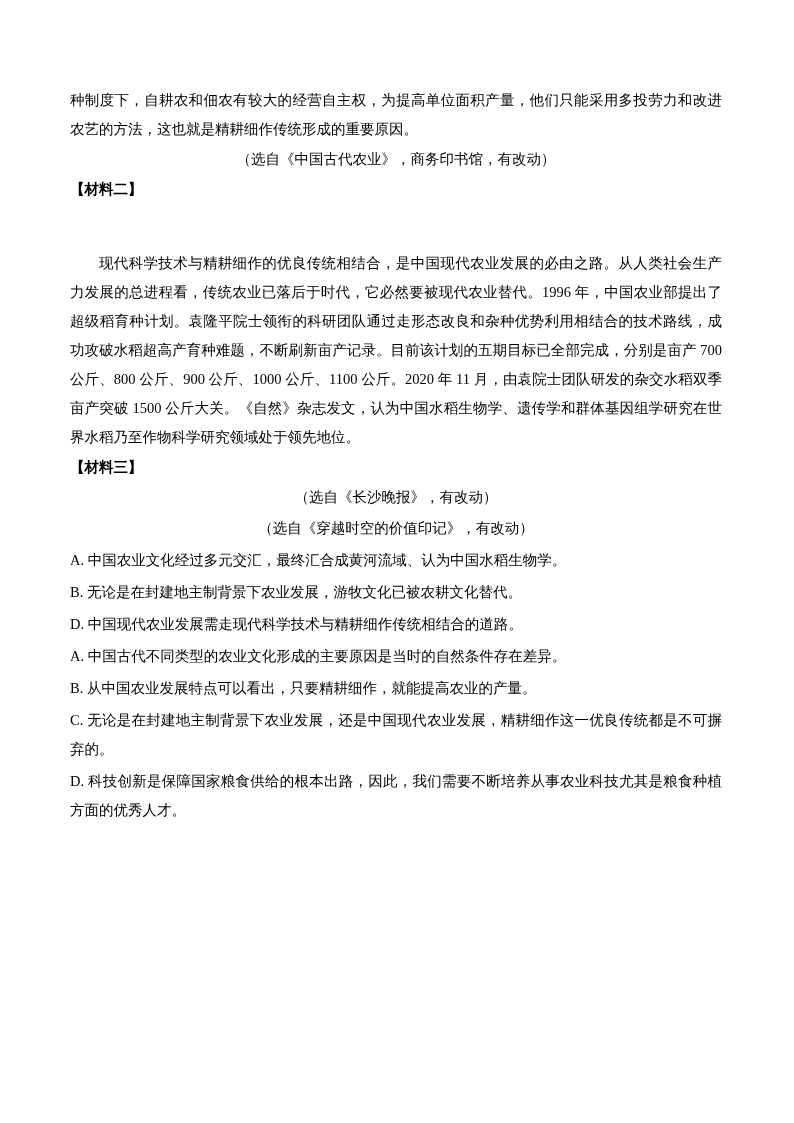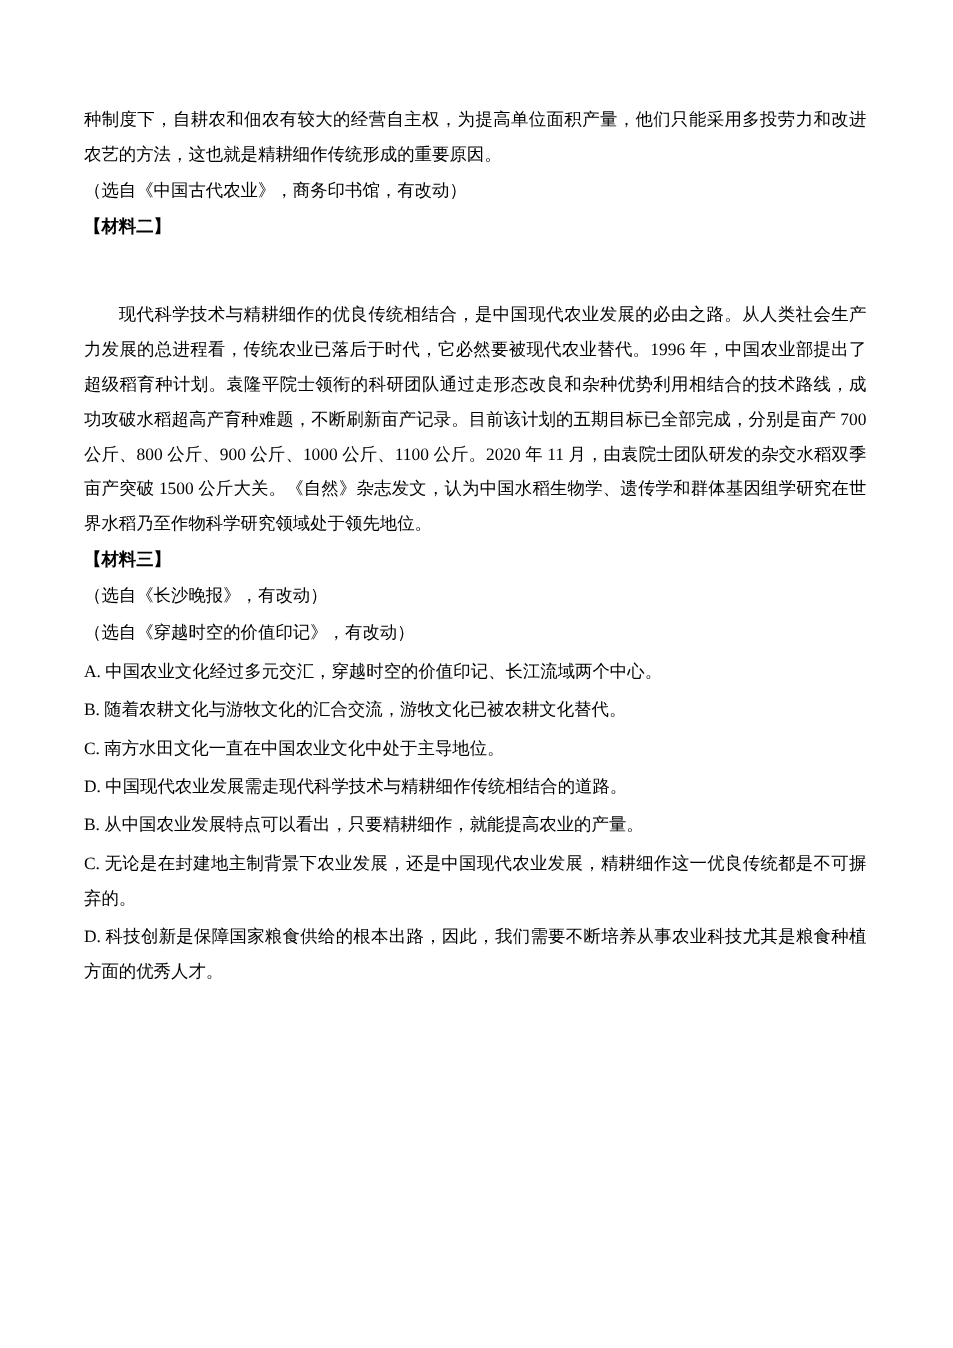--- a/index.html
+++ b/index.html
@@ -23,21 +23,21 @@
       margin: 0;
       line-height: 2.0;
       text-align: justify;
       word-break: break-all;
     }
     .indent {
       text-indent: 2em;
       margin-top: 44px;
     }
     .attribution {
-      text-align: left;
+      text-align: center;
       line-height: 2.1;
     }
     .heading {
       font-weight: bold;
       line-height: 2.1;
     }
     .qa {
       line-height: 2.0;
       margin: 3px 0;
       text-align: justify;
@@ -61,29 +61,29 @@
   <p class="block indent">现代科学技术与精耕细作的优良传统相结合，是中国现代农业发展的必由之路。从人类社会生产力发展的总进程看，传统农业已落后于时代，它必然要被现代农业替代。1996 年，中国农业部提出了超级稻育种计划。袁隆平院士领衔的科研团队通过走形态改良和杂种优势利用相结合的技术路线，成功攻破水稻超高产育种难题，不断刷新亩产记录。目前该计划的五期目标已全部完成，分别是亩产 700 公斤、800 公斤、900 公斤、1000 公斤、1100 公斤。2020 年 11 月，由袁院士团队研发的杂交水稻双季亩产突破 1500 公斤大关。《自然》杂志发文，认为中国水稻生物学、遗传学和群体基因组学研究在世界水稻乃至作物科学研究领域处于领先地位。</p>
 
   <p class="block heading">【材料三】</p>
 
   <p class="block attribution">（选自《长沙晚报》，有改动）</p>
 
 
   <p class="block attribution">（选自《穿越时空的价值印记》，有改动）</p>
 
 
-  <p class="qa">A. 中国农业文化经过多元交汇，穿越时空的价值印记、长江流域两个中心。</p>
+  <p class="qa">A. 中国农业文化经过多元交汇，最终汇合成黄河流域、认为中国水稻生物学。</p>
 
-  <p class="qa">B. 随着农耕文化与游牧文化的汇合交流，游牧文化已被农耕文化替代。</p>
+  <p class="qa">B. 无论是在封建地主制背景下农业发展，游牧文化已被农耕文化替代。</p>
 
-  <p class="qa">C. 南方水田文化一直在中国农业文化中处于主导地位。</p>
 
   <p class="qa">D. 中国现代农业发展需走现代科学技术与精耕细作传统相结合的道路。</p>
 
 
+  <p class="qa">A. 中国古代不同类型的农业文化形成的主要原因是当时的自然条件存在差异。</p>
 
   <p class="qa">B. 从中国农业发展特点可以看出，只要精耕细作，就能提高农业的产量。</p>
 
   <p class="qa">C. 无论是在封建地主制背景下农业发展，还是中国现代农业发展，精耕细作这一优良传统都是不可摒弃的。</p>
 
   <p class="qa">D. 科技创新是保障国家粮食供给的根本出路，因此，我们需要不断培养从事农业科技尤其是粮食种植方面的优秀人才。</p>
 
 </div>
 
 </body></html>

